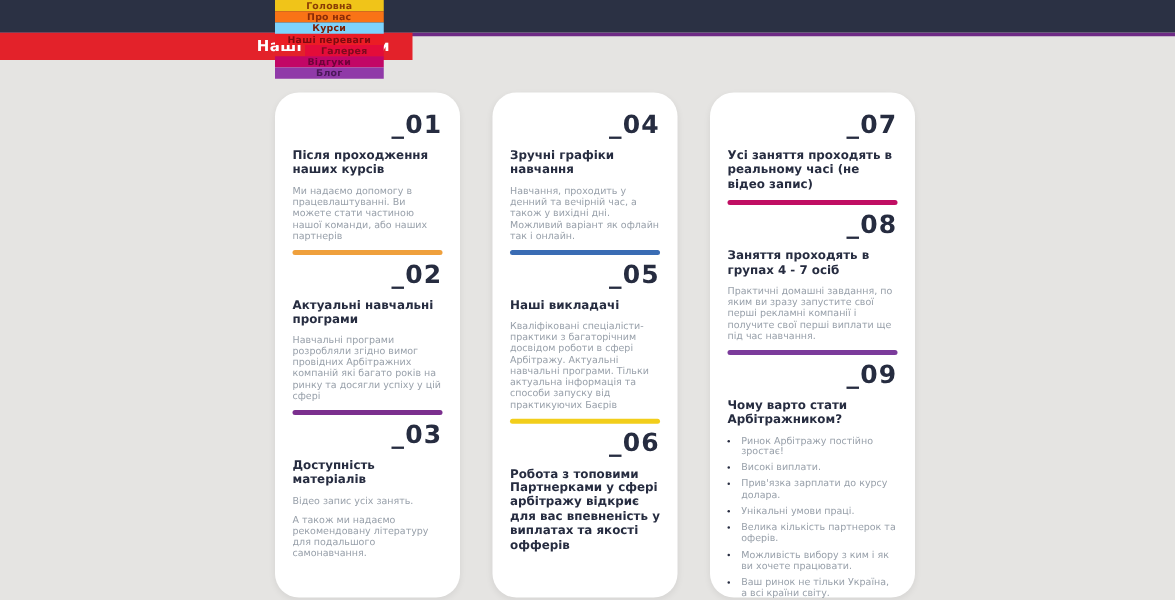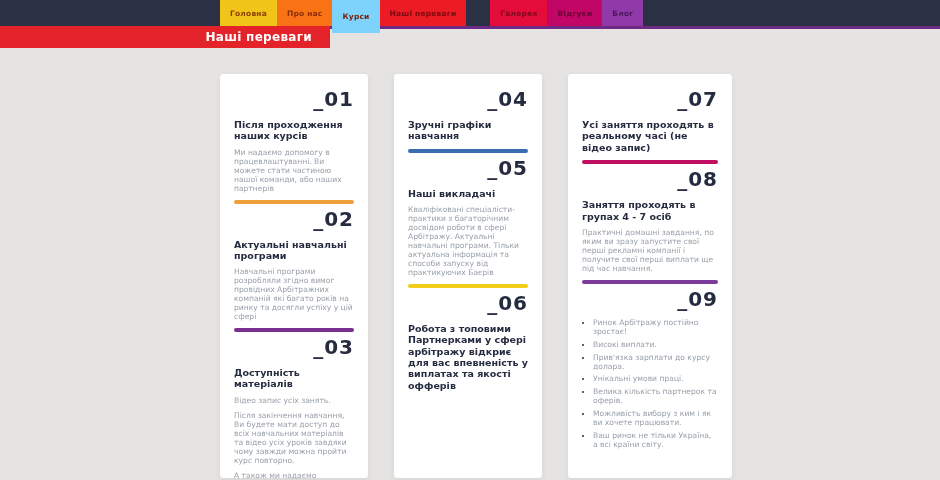--- a/index.html
+++ b/index.html
@@ -10,21 +10,21 @@
     font-family:"DejaVu Sans", sans-serif;
     overflow:hidden;
   }
   
   .navbar {
     position:absolute; top:0; left:0; width:940px; height:26px;
     z-index:3;
   }
   .nav-items {
     position:absolute; left:220px; top:0; height:26px;
-    display:flex; align-items:stretch;
+    display:flex; align-items:stretch;flex-direction:column;
   }
   .nav-item {
     display:flex; align-items:center; justify-content:center;
     padding:0 10px; height:26px;
     font-size:7.5px; font-weight:bold; letter-spacing:.2px;
     text-decoration:none; cursor:pointer; white-space:nowrap;
   }
   .nav-item:nth-child(3) { height:33px; z-index:5; position:relative; }
   .nav-item:nth-child(4) { min-width:82px; }
   .nav-item:nth-child(8) { min-width:84px; }
@@ -38,21 +38,21 @@
     display:flex; align-items:center; justify-content:flex-end;
     padding-right:18px;
     font-size:12px; font-weight:bold; color:#ffffff; letter-spacing:.3px;
   }
   
   .cards {
     position:absolute; top:74px; left:220px;
     display:flex; gap:26px;
   }
   .card {
-    background:#ffffff; border-radius:3px;
+    background:#ffffff; border-radius:19px;
     width:148px; height:404px;
     padding:10px 14px 10px 14px;
     box-shadow:0 2px 6px rgba(0,0,0,0.07);
   }
   .card.wide { width:164px; }
   .sec-num {
     font-size:20px; font-weight:600; color:#262c40;
     text-align:right; letter-spacing:1px;
     margin:4px 0 9px 0; line-height:1.1;
   }
@@ -106,27 +106,27 @@
     <div class="bar" style="background: rgb(239, 160, 60);"></div>
 
     <div class="sec-num">_02</div>
     <h3 class="sec-title">Актуальні навчальні програми</h3>
     <p class="sec-body">Навчальні програми розробляли згідно вимог провідних Арбітражних компаній які багато років на ринку та досягли успіху у цій сфері</p>
     <div class="bar" style="background: rgb(123, 47, 142);"></div>
 
     <div class="sec-num">_03</div>
     <h3 class="sec-title">Доступність матеріалів</h3>
     <p class="sec-body">Відео запис усіх занять.</p>
-    <p class="sec-body">Після закінчення навчання, Ви будете мати доступ до всіх навчальних матеріалів та відео усіх уроків завдяки чому завжди можна пройти курс повторно.</p>
     <p class="sec-body">А також ми надаємо рекомендовану літературу для подальшого самонавчання.</p>
   </section>
 
   <section class="card">
     <div class="sec-num">_04</div>
     <h3 class="sec-title">Зручні графіки навчання</h3>
+    <p class="sec-body">Навчання, проходить у денний та вечірній час, а також у вихідні дні. Можливий варіант як офлайн так і онлайн.</p>
     <div class="bar" style="background: rgb(58, 108, 180);"></div>
 
     <div class="sec-num">_05</div>
     <h3 class="sec-title">Наші викладачі</h3>
     <p class="sec-body">Кваліфіковані спеціалісти-практики з багаторічним досвідом роботи в сфері Арбітражу. Актуальні навчальні програми. Тільки актуальна інформація та способи запуску від практикуючих Баєрів</p>
     <div class="bar" style="background: rgb(242, 206, 27);"></div>
 
     <div class="sec-num">_06</div>
     <h3 class="sec-title">Робота з топовими Партнерками у сфері арбітражу відкриє для вас впевненість у виплатах та якості офферів</h3>
   </section>
@@ -135,20 +135,21 @@
     <div class="sec-num">_07</div>
     <h3 class="sec-title">Усі заняття проходять в реальному часі (не відео запис)</h3>
     <div class="bar" style="background: rgb(192, 14, 99);"></div>
 
     <div class="sec-num">_08</div>
     <h3 class="sec-title">Заняття проходять в групах 4 - 7 осіб</h3>
     <p class="sec-body">Практичні домашні завдання, по яким ви зразу запустите свої перші рекламні компанії і получите свої перші виплати ще під час навчання.</p>
     <div class="bar" style="background: rgb(123, 59, 155);"></div>
 
     <div class="sec-num">_09</div>
+    <h3 class="sec-title">Чому варто стати Арбітражником?</h3>
     <ul class="bullets">
       <li>Ринок Арбітражу постійно зростає!</li>
       <li>Високі виплати.</li>
       <li>Прив'язка зарплати до курсу долара.</li>
       <li>Унікальні умови праці.</li>
       <li>Велика кількість партнерок та оферів.</li>
       <li>Можливість вибору з ким і як ви хочете працювати.</li>
       <li>Ваш ринок не тільки Україна, а всі країни світу.</li>
     </ul>
   </section>

